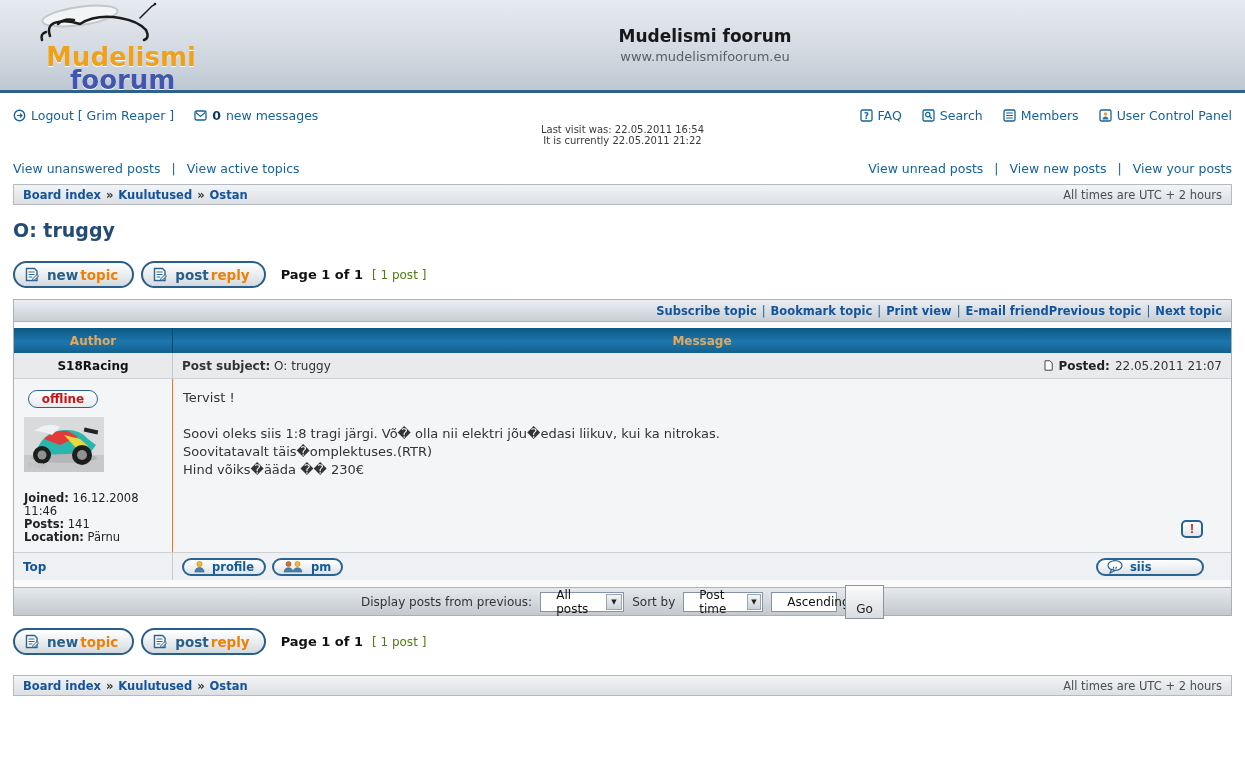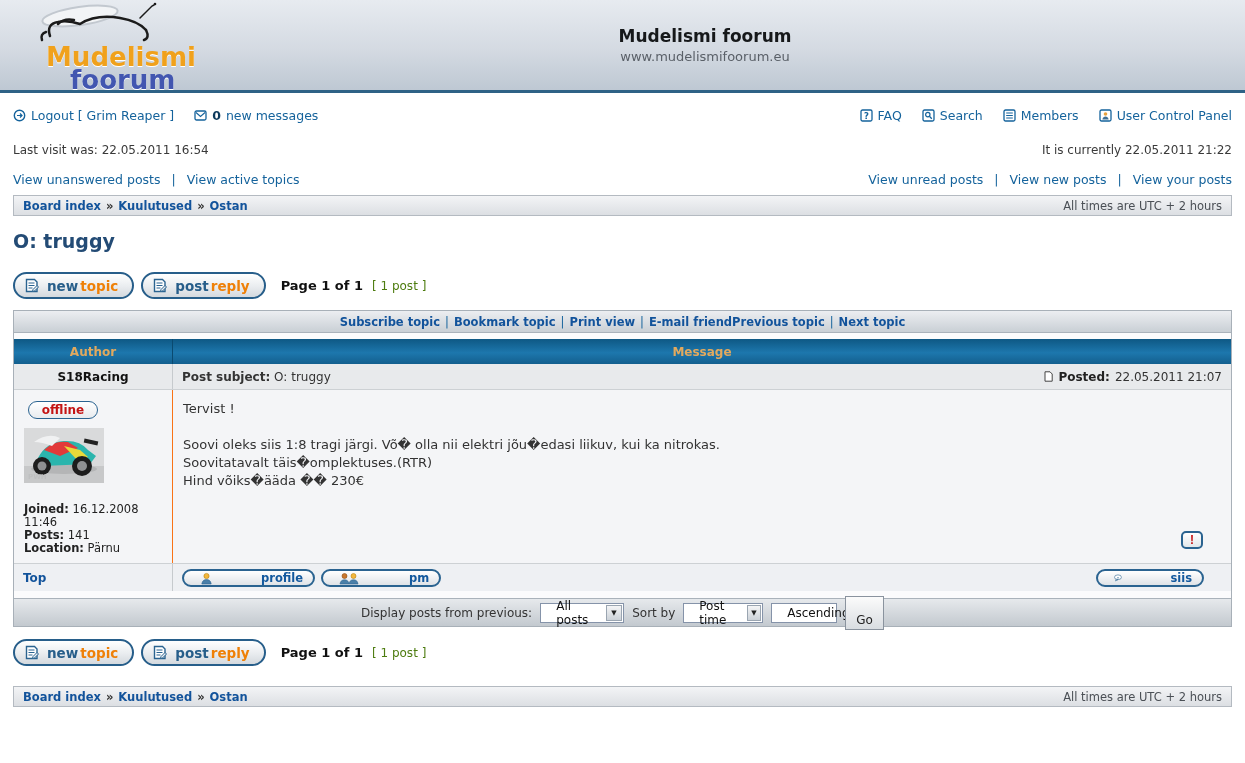--- a/index.html
+++ b/index.html
@@ -16,21 +16,21 @@
   .site-url { font-size:13px; color:#5a6068; margin-top:3px; }
 
   
   .content { padding:0 13px; }
   a, .lnk { color:#15639c; text-decoration:none; cursor:pointer; }
   .b { font-weight:bold; }
   .pipe { color:#15639c; margin:0 5px; }
 
   .nav-row { display:flex; justify-content:space-between; align-items:center; }
   .row1 { margin-top:15px; font-size:12.5px; }
-  .row2 { margin-top:20px; font-size:12px; color:#3a3a3a; }
+  .row2 { margin-top:1px; font-size:10px; color:#3a3a3a;flex-direction:column; }
   .row3 { margin-top:15px; font-size:12.5px; }
   .nav-group { display:flex; align-items:center; gap:6px; }
   .nav-item { display:flex; align-items:center; gap:5px; margin-right:14px; color:#15639c; }
   .nav-item:last-child { margin-right:0; }
   .mini-icon { flex:0 0 auto; display:inline-block; }
 
   .crumb-bar { margin-top:8px; height:21px; background:linear-gradient(180deg,#f3f4f6,#dcdfe3); border:1px solid #b4bac1; display:flex; justify-content:space-between; align-items:center; padding:0 9px; font-size:11.5px; }
   .crumb-links { display:flex; align-items:center; gap:5px; }
   .crumb-links a { font-weight:bold; color:#12539b; }
   .crumb-sep { color:#333; font-weight:bold; }
@@ -41,21 +41,21 @@
   .actions-row { margin-top:20px; display:flex; align-items:center;text-align:right; }
   .actions-row.bottom { margin-top:12px; }
   .pill-btn { display:inline-flex; align-items:center; height:27px; padding:0 14px 0 8px; border:2px solid #275e8a; border-radius:14px; background:linear-gradient(180deg,#ffffff,#e9ecef 55%,#d4d9de); margin-right:7px; cursor:pointer; }
   .pill-btn .t1 { font-size:13.5px; font-weight:bold; color:#275e8a; margin-left:7px; }
   .pill-btn .t2 { font-size:13.5px; font-weight:bold; color:#ef8007; margin-left:2px; }
   .page-info { font-size:13px; font-weight:bold; color:#111; margin-left:8px; }
   .post-count { font-size:12px; color:#4d7c0f; margin-left:9px; }
 
   
   .topic-wrap { margin-top:11px; border:1px solid #a8b0b8; background:#fbfbfc; }
-  .topic-bar { height:22px; background:linear-gradient(180deg,#eceef1,#c9cfd5); border-bottom:1px solid #aab2ba; display:flex; justify-content:center; align-items:center; padding:0 9px; font-size:11.5px; }
+  .topic-bar { height:22px; background:linear-gradient(180deg,#eceef1,#c9cfd5); border-bottom:1px solid #aab2ba; display:flex; justify-content:flex-end; align-items:center; padding:0 9px; font-size:11.5px; }
   .topic-bar a { font-weight:bold; color:#12539b; }
   .topic-bar .grp { display:flex; align-items:center; }
 
   .thead { margin-top:6px; height:25px; background:linear-gradient(180deg,#0e5884 0%,#1d77ad 55%,#135f8e 100%); display:flex; align-items:center; }
   .thead .hc { font-size:12px; font-weight:bold; color:#e2a95e; text-align:center; }
   .col-a { flex:0 0 159px; }
   .col-m { flex:1 1 auto; }
   .thead .col-a { border-right:1px solid #0a4a70; align-self:stretch; display:flex; align-items:center; justify-content:center; }
 
   .prow { display:flex; }
@@ -72,21 +72,21 @@
   .u-details { margin-top:20px; line-height:13px; }
   .u-details div { margin-bottom:0; }
   .body-row .col-m { position:relative; padding:10px 10px 8px 10px; }
   .msg-line { min-height:18px; line-height:18px; font-size:13px; color:#333; }
   .report-btn { position:absolute; right:28px; bottom:14px; border:2px solid #2a6390; border-radius:5px; background:linear-gradient(180deg,#fff,#e3e7ea); color:#c41414; font-weight:bold; font-size:12px; padding:0px 7px; cursor:pointer; }
 
   .foot-row { background:#eef0f3; border-top:1px solid #cdd1d4; height:28px; align-items:center; }
   .foot-row .col-a { border-right:1px solid #c6cacd; align-self:stretch; display:flex; align-items:center; padding-left:9px; }
   .foot-row .col-a a { font-weight:bold; font-size:12px; color:#12539b; }
   .foot-row .col-m { display:flex; align-items:center; padding:0 9px; }
-  .small-pill { display:inline-flex; align-items:flex-end; height:18px; border:2px solid #2a6390; border-radius:10px; background:linear-gradient(180deg,#fff,#dfe3e7); padding:0 10px 0 16px; margin-right:6px; cursor:pointer;gap:42px; }
+  .small-pill { display:inline-flex; align-items:flex-start; height:18px; border:2px solid #2a6390; border-radius:10px; background:linear-gradient(180deg,#fff,#dfe3e7); padding:0 10px 0 9px; margin-right:6px; cursor:pointer; }
   .small-pill .lbl { font-size:11.5px; font-weight:bold; color:#13599e; margin-left:6px; }
   .quote-pill { margin-left:auto; margin-right:18px; width:108px; justify-content:flex-start; }
 
   .display-bar { margin-top:7px; height:28px; background:linear-gradient(180deg,#e6e9ec,#c3c9cf); border-top:1px solid #aab2ba; display:flex; align-items:center; justify-content:center; gap:8px; font-size:12px; color:#333; }
   .fake-select { height:20px; background:#fff; border:1px solid #8593a9; display:inline-flex; align-items:center; padding-left:15px; font-size:12px; color:#111; cursor:pointer; }
   .w1 { width:84px; } .w2 { width:80px; } .w3 { width:66px; }
   .sel-btn { margin-left:auto; margin-right:1px; width:17px; height:16px; background:linear-gradient(180deg,#f4f5f6,#ccd2d8); border:1px solid #9aa5b1; display:flex; align-items:center; justify-content:center; font-size:7px; color:#222; }
   .go-btn { height:22px; padding:16px 10px; border:1px solid #8a939e; background:linear-gradient(180deg,#fbfbfb,#d9dde1); font-size:12px; color:#222; font-family:"DejaVu Sans",sans-serif; cursor:pointer; }
 
   .crumb-bar.bottom { margin-top:20px; }

